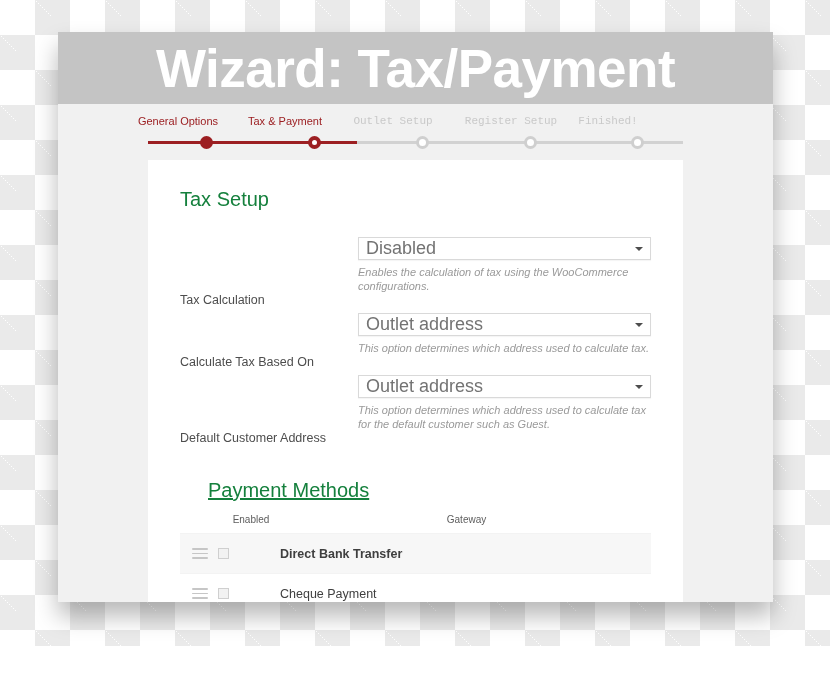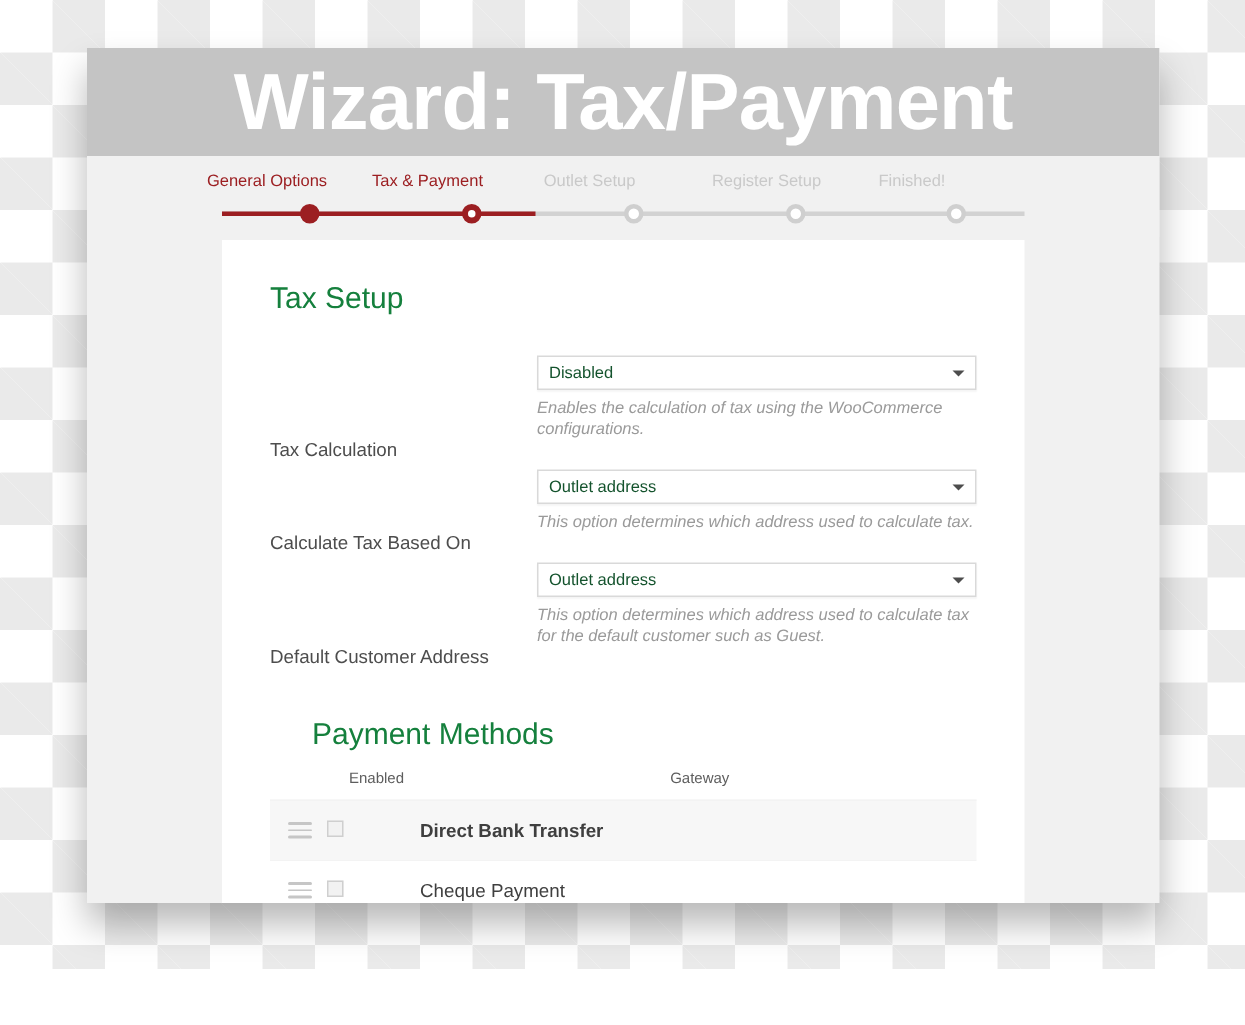--- a/index.html
+++ b/index.html
@@ -77,21 +77,21 @@
     width: 140px;
   }
   .step-label {
     font-size: 11px;
     line-height: 14px;
     white-space: nowrap;
     font-family: "Liberation Sans", sans-serif;
   }
   .step.done .step-label,
   .step.current .step-label { color: #9c1f22; }
-  .step.todo .step-label { color: #c9c9c9; }
+  .step.todo .step-label { color: #c9c9c9; font-family: Liberation Mono, monospace; }
 
   
   #rail {
     position: absolute;
     left: 5px;
     right: 5px;
     top: 27px;
     height: 3px;
     background: #d2d2d2;
   }
@@ -129,21 +129,21 @@
     overflow: hidden;
   }
 
   .section-title {
     font-size: 20px;
     color: #15803d;
     font-weight: 400;
     margin: 0 0 26px 0;
     font-family: "Liberation Sans", sans-serif;
   }
-  .section-title.payments { margin: 34px 0 0 28px; font-size: 20px; }
+  .section-title.payments { margin: 34px 0 0 28px; font-size: 20px; text-decoration: underline; }
 
   
   .form-row {
     display: flex;
     align-items: flex-end;
     margin-bottom: 6px;
   }
   .form-label {
     width: 178px;
     flex: 0 0 178px;
@@ -159,22 +159,22 @@
     height: 23px;
     border: 1px solid #d9d9d9;
     background: #ffffff;
     box-sizing: border-box;
     display: flex;
     align-items: center;
     padding: 0 20px 0 7px;
     box-shadow: 0 1px 1px rgba(0,0,0,0.04);
   }
   .select-value {
-    font-size: 11px;
-    color: #14532d;
+    font-size: 18px;
+    color: #737373;
     white-space: nowrap;
     overflow: hidden;
     font-family: "Liberation Sans", sans-serif;
   }
   .caret {
     position: absolute;
     right: 7px;
     top: 50%;
     margin-top: -2px;
     width: 0; height: 0;

